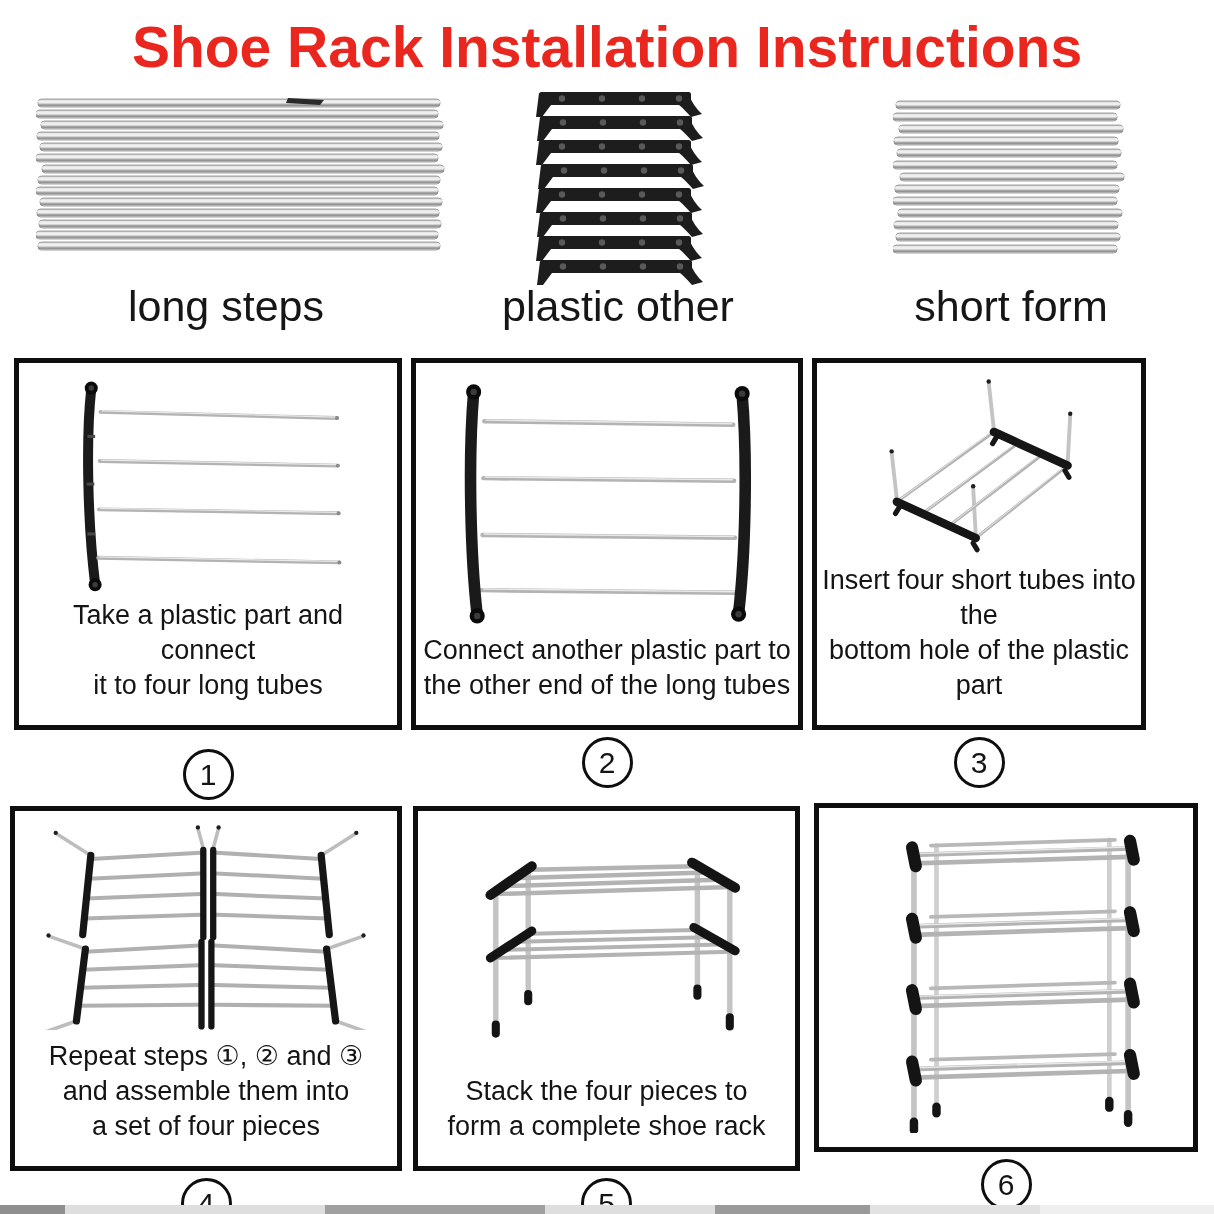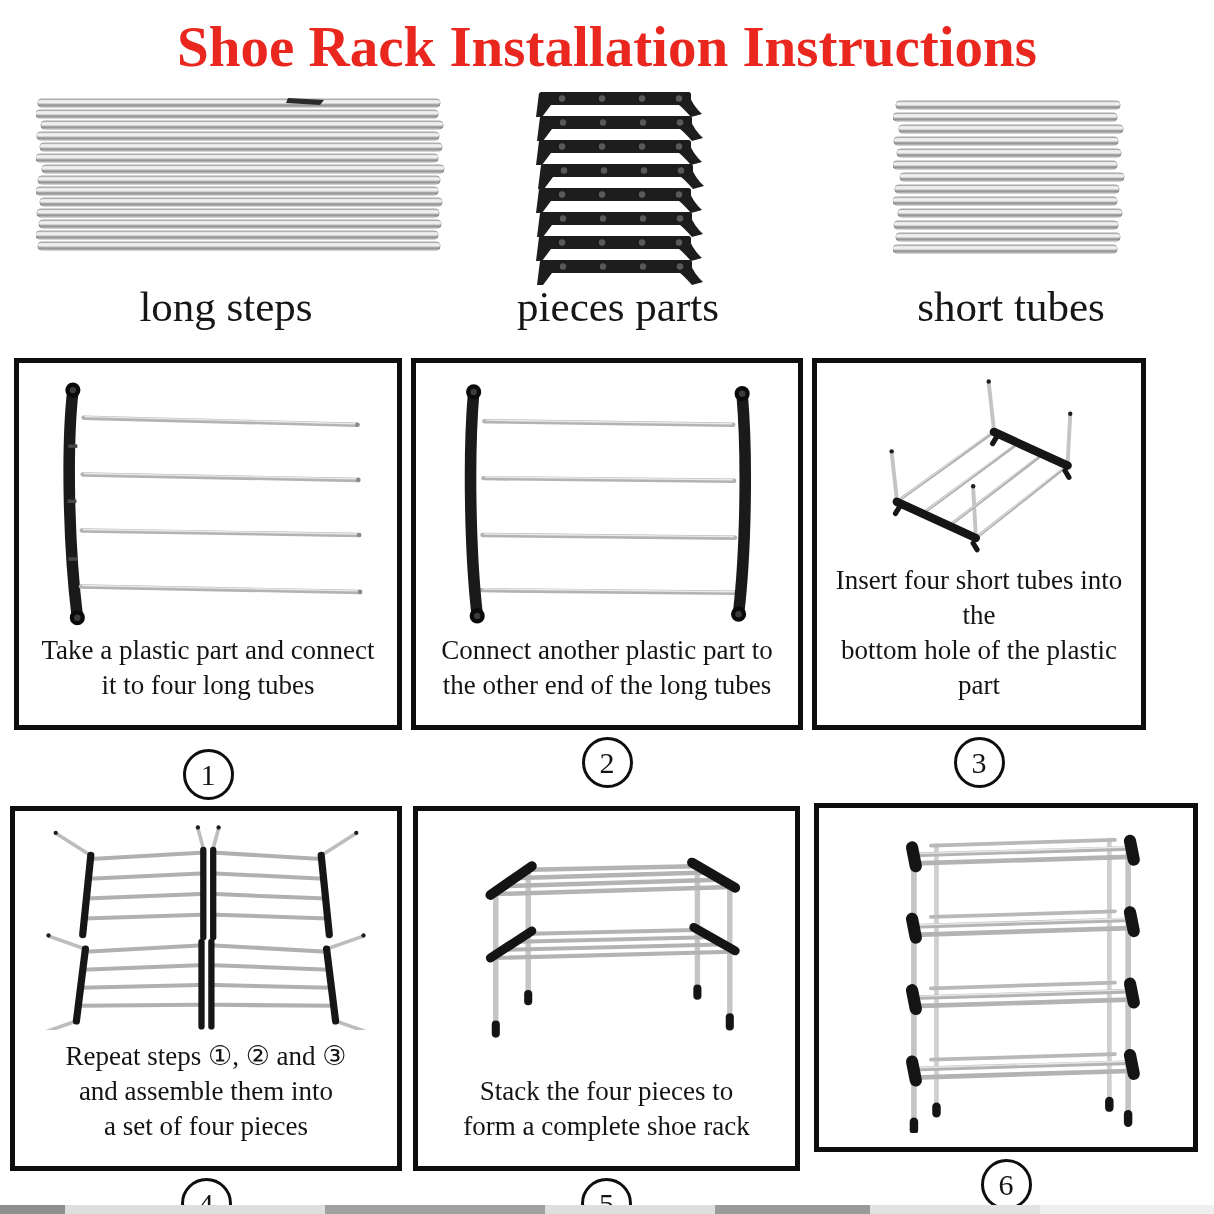--- a/index.html
+++ b/index.html
@@ -4,21 +4,21 @@
 <style>
   :root{
     --title-red:#e9271f;
     --ink:#111111;
     --plastic:#1a1a1a;
     --tube:#b3b3b3;
   }
   html,body{margin:0;padding:0;background:#ffffff;}
   .page{
     position:relative;width:1214px;height:1214px;background:#fff;overflow:hidden;
-    font-family:Liberation Serif, serif;color:var(--ink);
+    font-family:Liberation Sans, sans-serif;color:var(--ink);
   }
   .title{
     position:absolute;top:14px;left:0;width:100%;text-align:center;
     font-size:57px;font-weight:700;color:var(--title-red);letter-spacing:0px;
   }
   
   .part-img{position:absolute;}
   #img-long{left:36px;top:98px;}
   #img-plastic{left:530px;top:92px;}
   #img-short{left:893px;top:100px;}
@@ -109,21 +109,21 @@
     </defs>
     <use href="#pp" x="0" y="0"></use>
       <use href="#pp" x="1" y="24"></use>
       <use href="#pp" x="0" y="48"></use>
     <use href="#pp" x="2" y="72"></use>
       <use href="#pp" x="0" y="96"></use>
       <use href="#pp" x="1" y="120"></use>
     <use href="#pp" x="0" y="144"></use>
       <use href="#pp" x="1" y="168"></use>
   </svg>
-  <div class="part-label" id="lbl-plastic">pieces parts</div>
+  <div class="part-label" id="lbl-plastic">plastic other</div>
 
   <svg id="img-short" class="part-img" width="236" height="164" viewBox="0 0 236 164">
     <defs>
       <g id="st">
         <rect width="224" height="8" rx="3.5" fill="#c9c9c9" stroke="#8d8d8d" stroke-width="0.8"></rect>
         <rect width="224" height="3" y="1.2" rx="1.5" fill="#efefef"></rect>
         <rect width="224" height="1.5" y="5.4" fill="#909090"></rect>
       </g>
     </defs>
     <use href="#st" x="3" y="1"></use>
@@ -133,21 +133,21 @@
       <use href="#st" x="4" y="49"></use>
       <use href="#st" x="0" y="61"></use>
     <use href="#st" x="7" y="73"></use>
       <use href="#st" x="2" y="85"></use>
       <use href="#st" x="0" y="97"></use>
     <use href="#st" x="5" y="109"></use>
       <use href="#st" x="1" y="121"></use>
       <use href="#st" x="3" y="133"></use>
     <use href="#st" x="0" y="145"></use>
   </svg>
-  <div class="part-label" id="lbl-short">short tubes</div>
+  <div class="part-label" id="lbl-short">short form</div>
 
   <div class="cell row1" id="cell1">
     <div class="box">
       <svg width="356" height="258" viewBox="0 0 360 290">
         <g stroke-linecap="round">
           <path d="M28,18 C21,80 23,190 33,272" stroke="#1a1a1a" stroke-width="13" fill="none"></path>
           <g stroke="#b3b3b3" stroke-width="5">
             <line x1="40" y1="48" x2="348" y2="56"></line>
               <line x1="39" y1="112" x2="349" y2="118"></line>
             <line x1="38" y1="175" x2="350" y2="180"></line>

